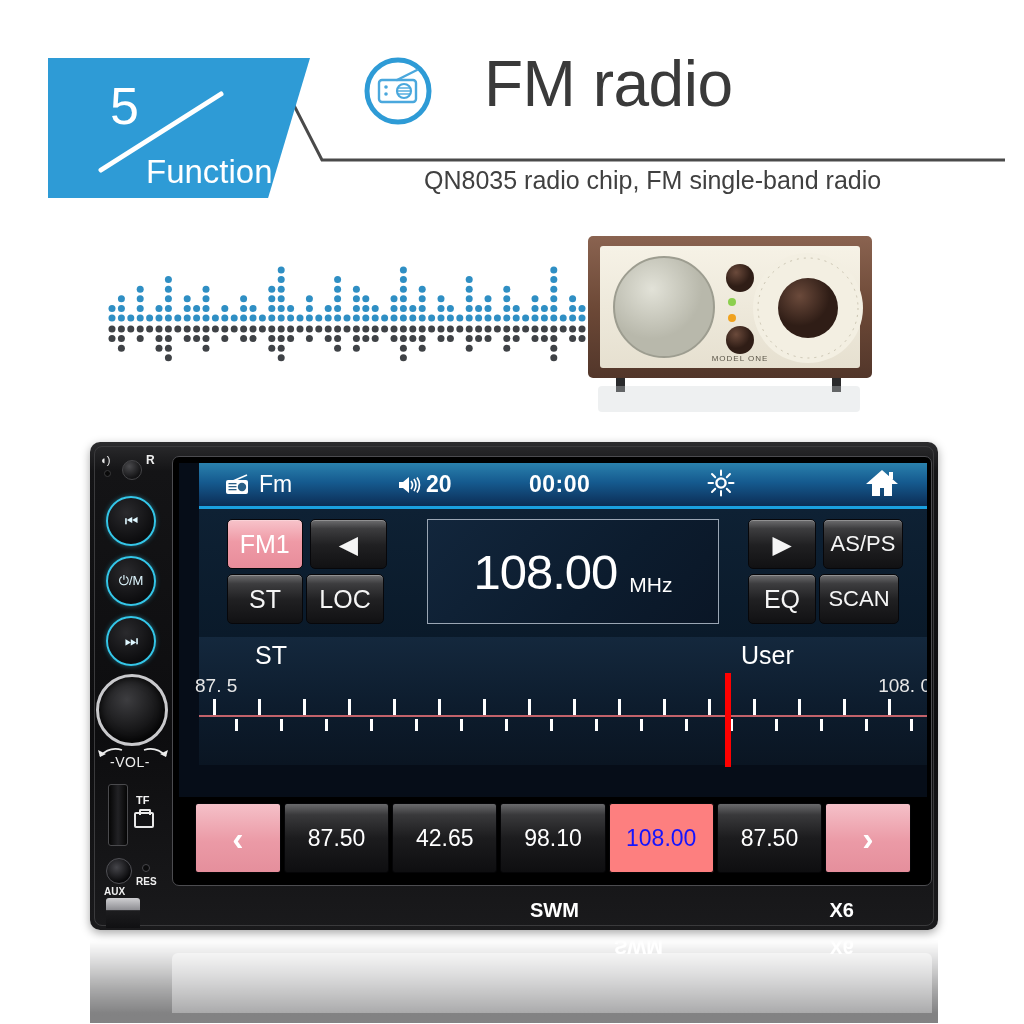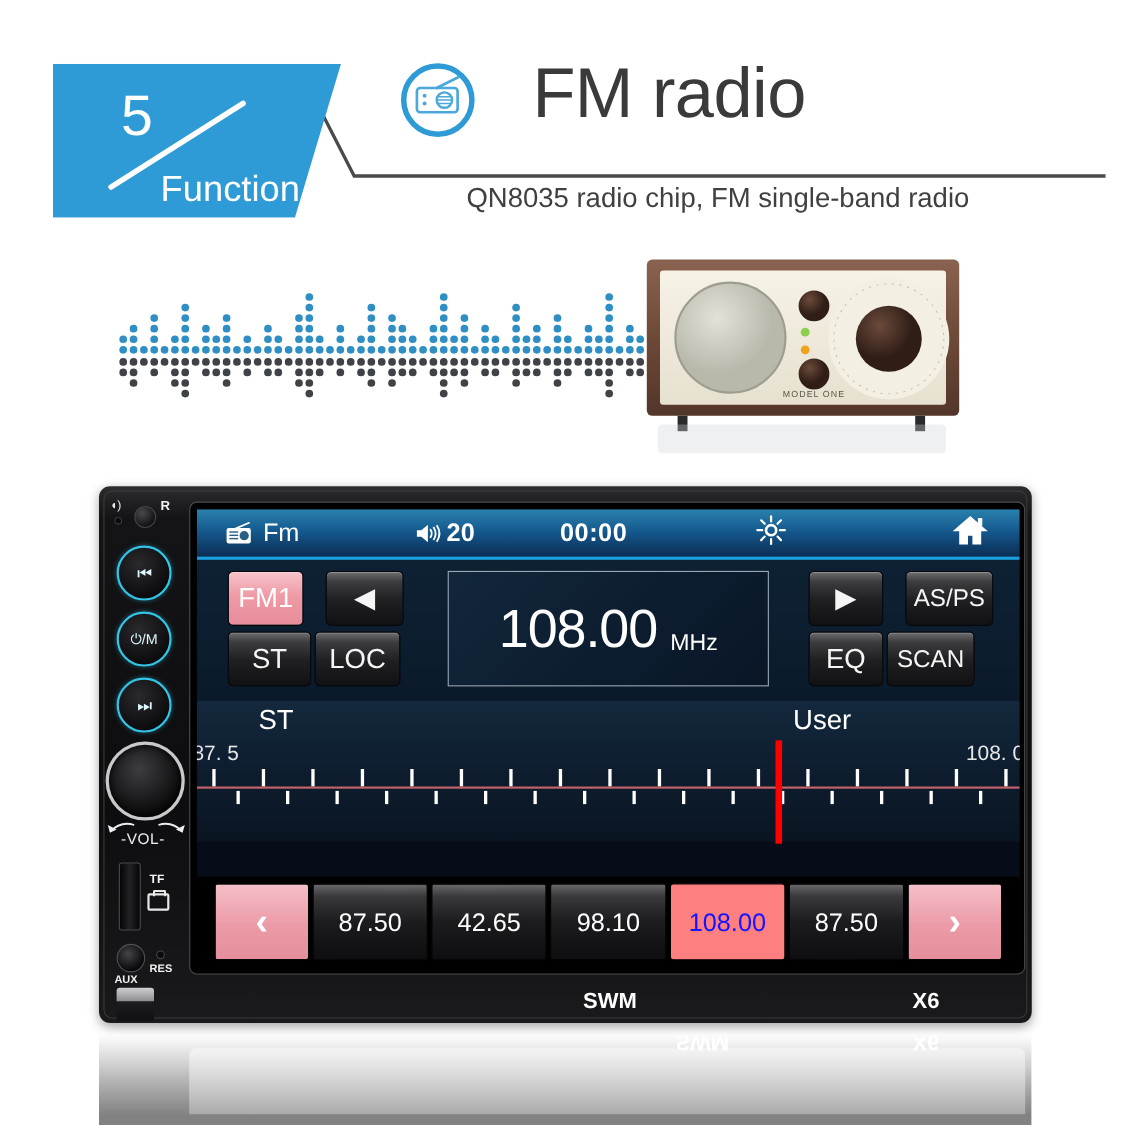--- a/index.html
+++ b/index.html
@@ -112,21 +112,21 @@
   .res-label { position: absolute; left: 42px; top: 430px; font-size: 10px; color: #f0f0f0; font-weight: 700; }
   .usbport { position: absolute; left: 12px; top: 452px; width: 34px; height: 30px;
     background: linear-gradient(180deg,#cfcfd2,#8d8d92 40%,#1d1d1f 42%,#101012); border-radius: 3px 3px 0 0; }
 
   
   .screen {
     position: absolute; left: 82px; top: 14px; width: 760px; height: 430px;
     background: #000; border-radius: 7px; padding: 6px 4px 6px 6px;
     border: 1px solid #4c4c50;
   }
-  .lcd { position: relative; width: 100%; height: 100%; overflow: hidden; background: #060d18; }
+  .lcd { position: relative; width: 100%; height: 100%; overflow: hidden; background: #060d18; padding-left: 20px; }
 
   .statusbar {
     position: relative; height: 46px;
     background: linear-gradient(180deg,#2a81ad 0%,#155a8f 45%,#0c2d55 100%);
     border-bottom: 3px solid #1aa0e0;
     display: flex; align-items: center; color: #fff;
   }
   .sb-fm { position: absolute; left: 26px; display: flex; align-items: center; gap: 8px; }
   .sb-fm-label { font-size: 23px; }
   .sb-vol { position: absolute; left: 198px; display: flex; align-items: center; gap: 3px; }
@@ -141,21 +141,21 @@
     background: linear-gradient(180deg,#6e6e70 0%,#3d3d3f 18%,#202022 52%,#111113 100%);
     border: 1px solid #07070a; border-radius: 5px;
     color: #f5f5f5; display: flex; align-items: center; justify-content: center;
     font-size: 25px; box-shadow: inset 0 1px 0 rgba(255,255,255,.25);
   }
   .btn.pink {
     background: linear-gradient(180deg,#f7c3ca 0%,#ef9aa6 45%,#e88d9b 100%);
     color: #fff;
   }
   .grp-left { position: absolute; left: 28px; top: 10px; width: 160px; }
-  .row-a { display: flex; gap: 20px; }
+  .row-a { display: flex; gap: 7px; }
   .row-b { display: flex; gap: 3px; margin-top: 5px; }
   .b-fm1 { width: 76px; height: 50px; }
   .b-prev { width: 78px; height: 50px; }
   .b-st { width: 76px; height: 50px; }
   .b-loc { width: 78px; height: 50px; }
 
   .freqbox {
     position: absolute; left: 228px; top: 10px; width: 292px; height: 105px;
     background: linear-gradient(135deg,#12263c 0%,#0c1c2e 60%,#0a1626 100%);
     border: 1px solid #9aa6b4;

